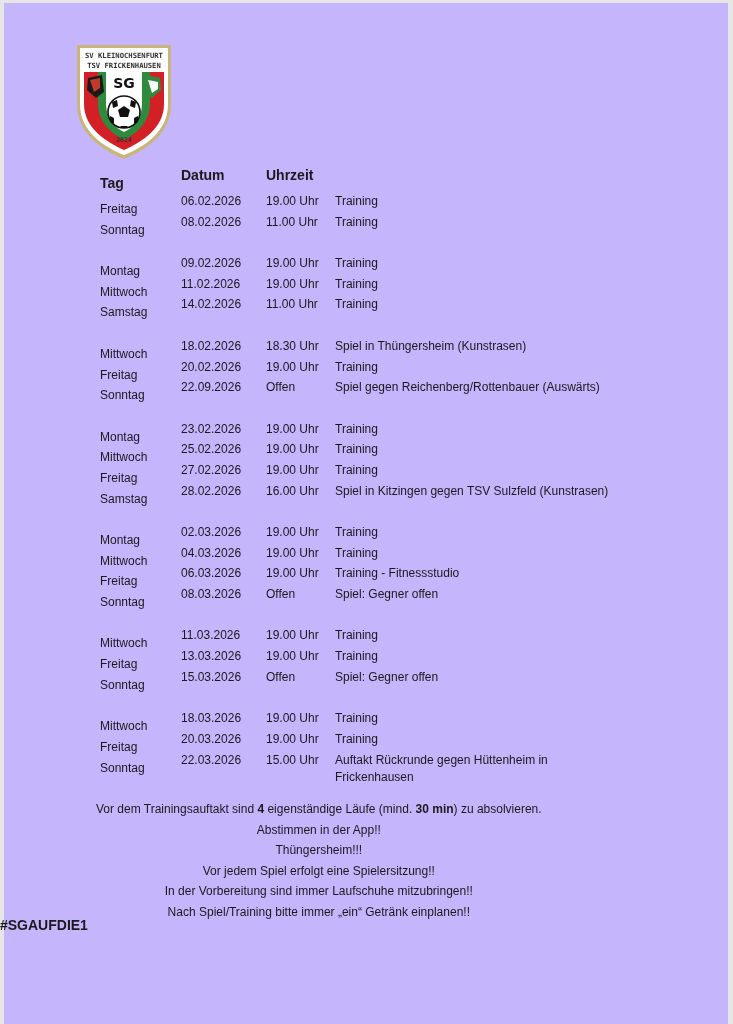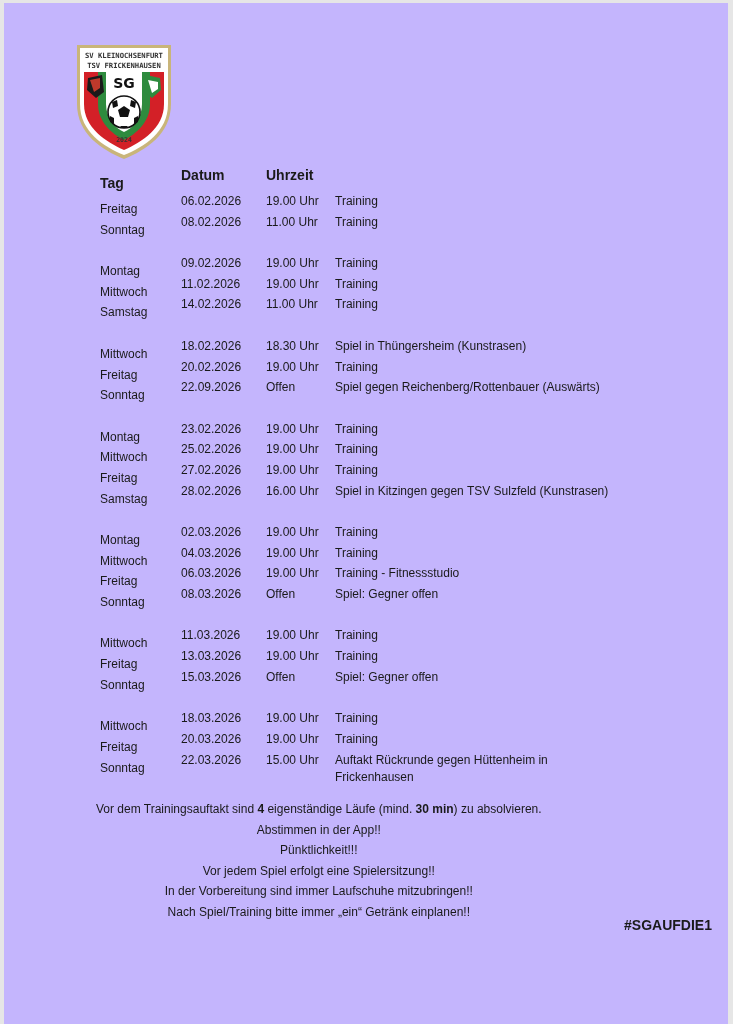--- a/index.html
+++ b/index.html
@@ -25,21 +25,21 @@
     .row.head { font-weight: bold; font-size: 14px; height: 24px; line-height: 22px; margin-bottom: 3px; }
     .row .c-tag { position: absolute; left: 0; margin-top: 8px; }
     .row .c-datum { position: absolute; left: 81px; }
     .row .c-zeit { position: absolute; left: 166px; }
     .row .c-akt { position: absolute; left: 235px; white-space: normal; width: 330px; line-height: 17px; top: 2px; }
     .row.head .c-akt { top: 0; line-height: 22px; }
     .row.tall { height: 37px; }
     .gap { height: 20.7px; }
     .notes { position: absolute; left: 92px; top: 796px; font-size: 12px; line-height: 20.5px; text-align: center; }
     .notes b { font-weight: bold; }
-    .hashtag { position: absolute; left: 0; width: 712px; top: 914px; text-align: right; font-weight: bold; font-size: 14px; }
+    .hashtag { position: absolute; left: 0; width: 712px; top: 914px; text-align: left; font-weight: bold; font-size: 14px; }
   </style>
 </head>
 <body>
 
 <div class="page">
 
   <svg class="logo" viewBox="0 0 100 120">
     <path d="M3 3 H97 V62 C97 92 72 108 50 117 C28 108 3 92 3 62 Z" fill="#c9b57a"></path>
     <path d="M6 6 H94 V62 C94 90 70 105 50 113 C30 105 6 90 6 62 Z" fill="#ffffff"></path>
     <text x="50" y="16" text-anchor="middle" font-family="DejaVu Sans Mono, monospace" font-weight="bold" font-size="7.2" fill="#333">SV KLEINOCHSENFURT</text>
@@ -212,20 +212,20 @@
         <span class="c-tag">Sonntag</span>
         <span class="c-datum">22.03.2026</span>
         <span class="c-zeit">15.00 Uhr</span>
         <span class="c-akt" style="width:260px">Auftakt Rückrunde gegen Hüttenheim in Frickenhausen</span>
       </div>
   </div>
 
   <div class="notes">
     <div><span>Vor dem Trainingsauftakt sind </span><b>4</b><span> eigenständige Läufe (mind. </span><b>30 min</b><span>) zu absolvieren.</span></div>
     <div>Abstimmen in der App!!</div>
-    <div>Pünktlichkeit!!!</div>
+    <div>Thüngersheim!!!</div>
     <div>Vor jedem Spiel erfolgt eine Spielersitzung!!</div>
     <div>In der Vorbereitung sind immer Laufschuhe mitzubringen!!</div>
     <div>Nach Spiel/Training bitte immer „ein“ Getränk einplanen!!</div>
   </div>
 
   <div class="hashtag" style="left:-4px">#SGAUFDIE1</div>
 </div>
 
 </body></html>

